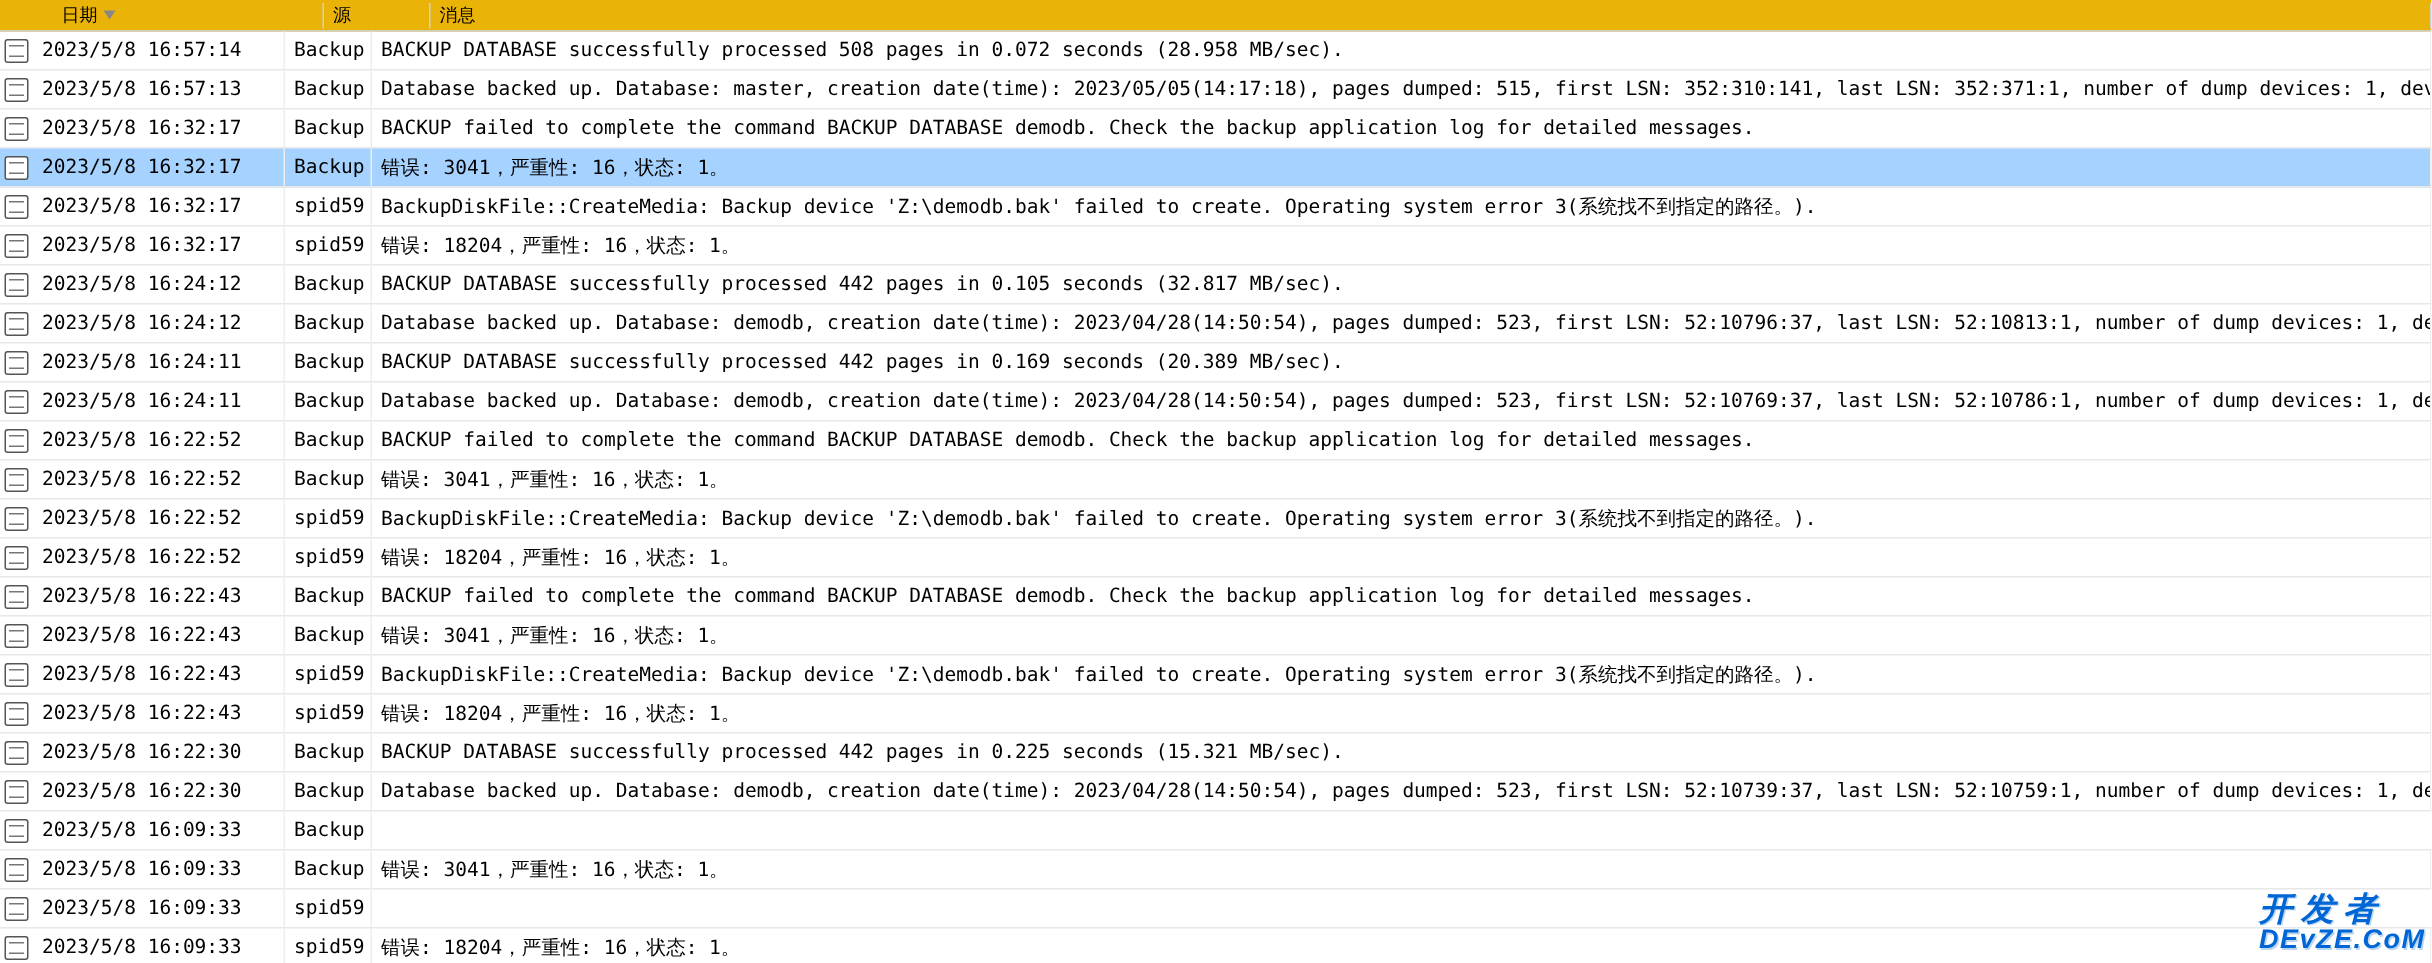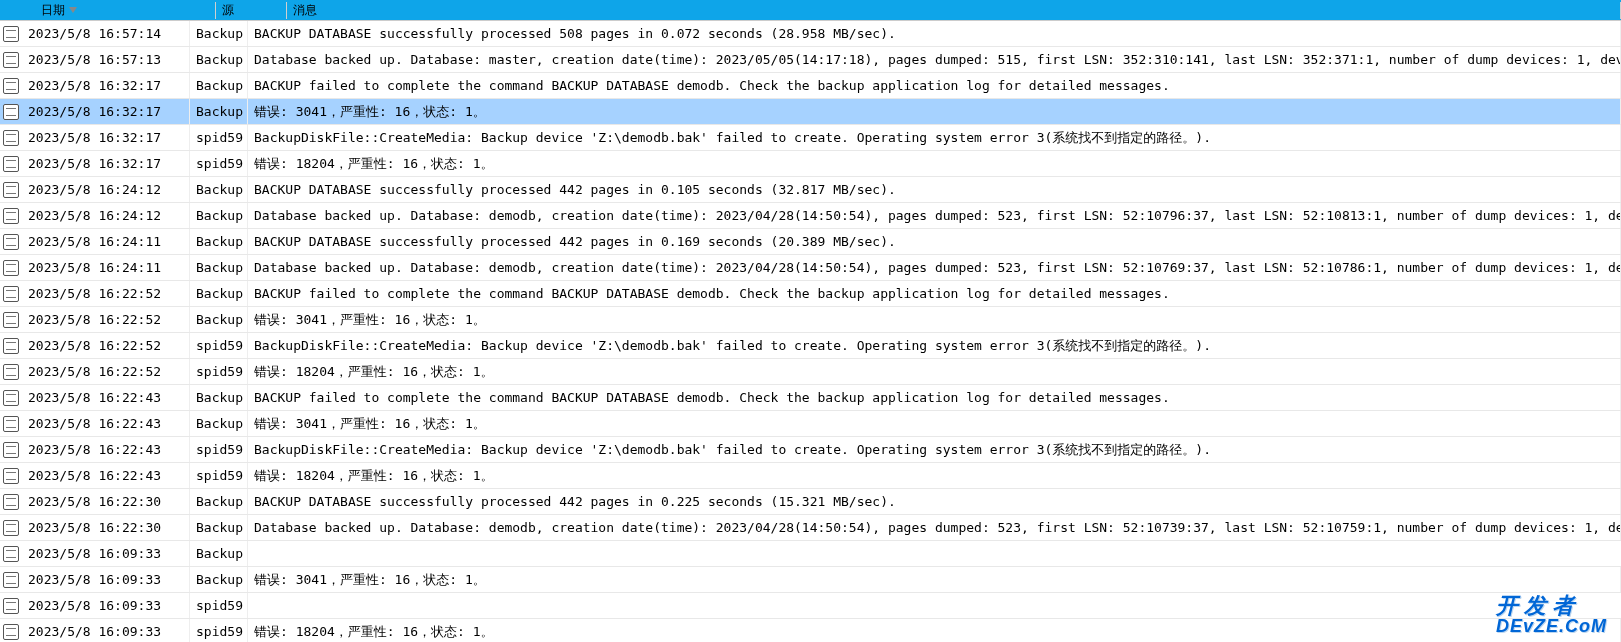--- a/index.html
+++ b/index.html
@@ -10,21 +10,21 @@
     background: #fff;
     color: #000;
     width: 1621px;
     overflow: hidden;
   }
   .grid {
     width: 100%;
   }
   .header-row {
     display: flex;
-    background: #0ea5e9;
+    background: #eab308;
     border-bottom: 1px solid #ccc;
     height: 20px;
     align-items: center;
   }
   .header-cell {
     padding: 0 6px;
     border-right: 1px solid #d0d0d0;
     font-size: 12px;
     display: flex;
     align-items: center;
@@ -88,21 +88,21 @@
   }
   .icon-cell {
     width: 22px;
     flex-shrink: 0;
     padding: 0;
     justify-content: center;
     border-right: none;
   }
   .watermark {
     position: fixed;
-    right: 14px;
+    right: 4px;
     bottom: 6px;
     color: #0066d6;
     font-family: "Arial", sans-serif;
     font-weight: bold;
     font-style: italic;
     line-height: 1.05;
     text-align: left;
     font-size: 22px;
     text-shadow: 1px 1px 0 #bcd6ef;
     pointer-events: none;

